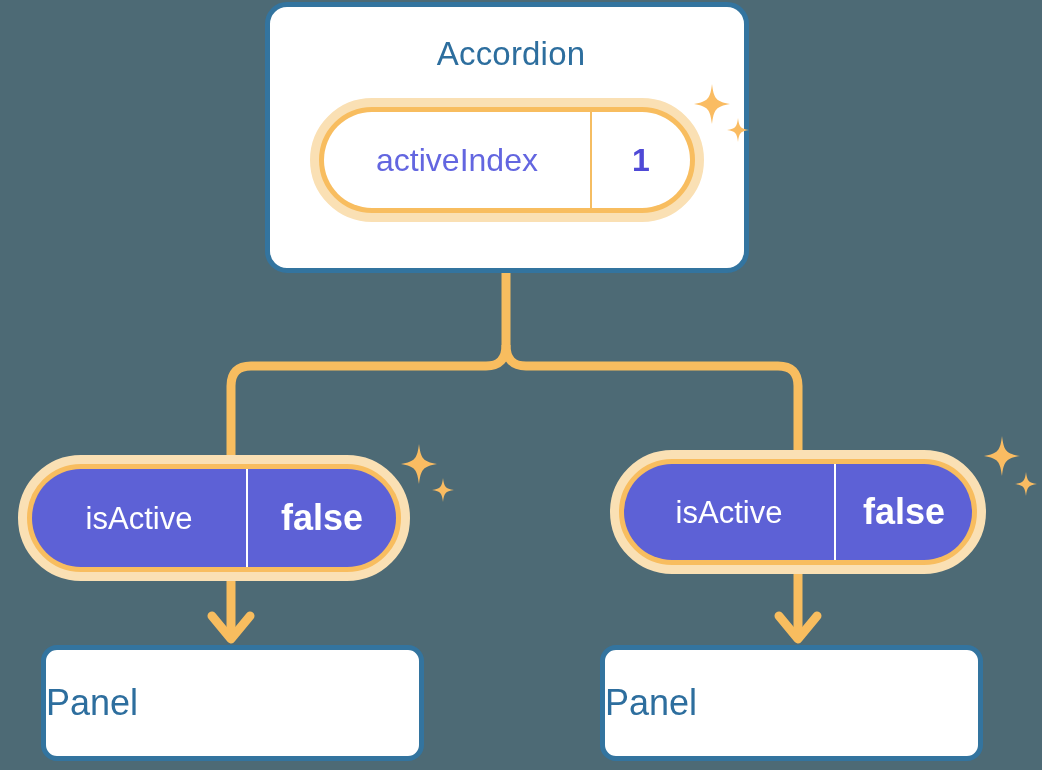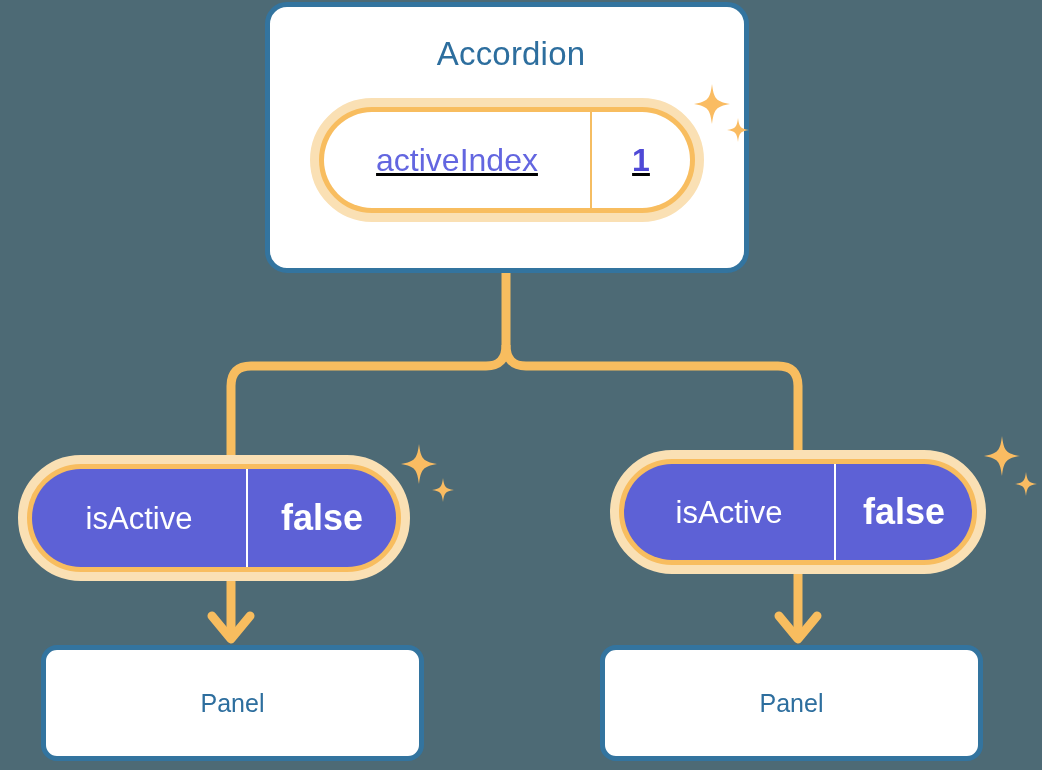--- a/index.html
+++ b/index.html
@@ -75,23 +75,22 @@
   }
   #panel-left  { left: 41px;  top: 645px; }
   #panel-right { left: 600px; top: 645px; }
 
   .panel-label {
     position: absolute;
     left: 0;
     right: 0;
     top: 50%;
     transform: translateY(-50%);
-    text-align: center;
     color: #2d6e9e;
-    font-size: 25px;
+    font-size: 36px;
     font-weight: 400;
     line-height: 1;
   }
 
   
   .pill-wrap {
     position: absolute;
     display: inline-flex;
     align-items: center;
     box-sizing: border-box;
@@ -121,21 +120,21 @@
     line-height: 1;
   }
 
   
   #pill-activeindex {
     left: 310px;
     top: 98px;
     width: 394px;
     height: 124px;
   }
-  #pill-activeindex .pill-inner { background: #ffffff; text-decoration: underline; }
+  #pill-activeindex .pill-inner { background: #ffffff; }
   #pill-activeindex .pill-key {
     flex: 0 0 268px;
     color: #6366e0;
     font-size: 32px;
     font-weight: 400;
     border-right: 2px solid #f5bd62;
   }
   #pill-activeindex .pill-val {
     flex: 1 1 auto;
     color: #4f49d6;

